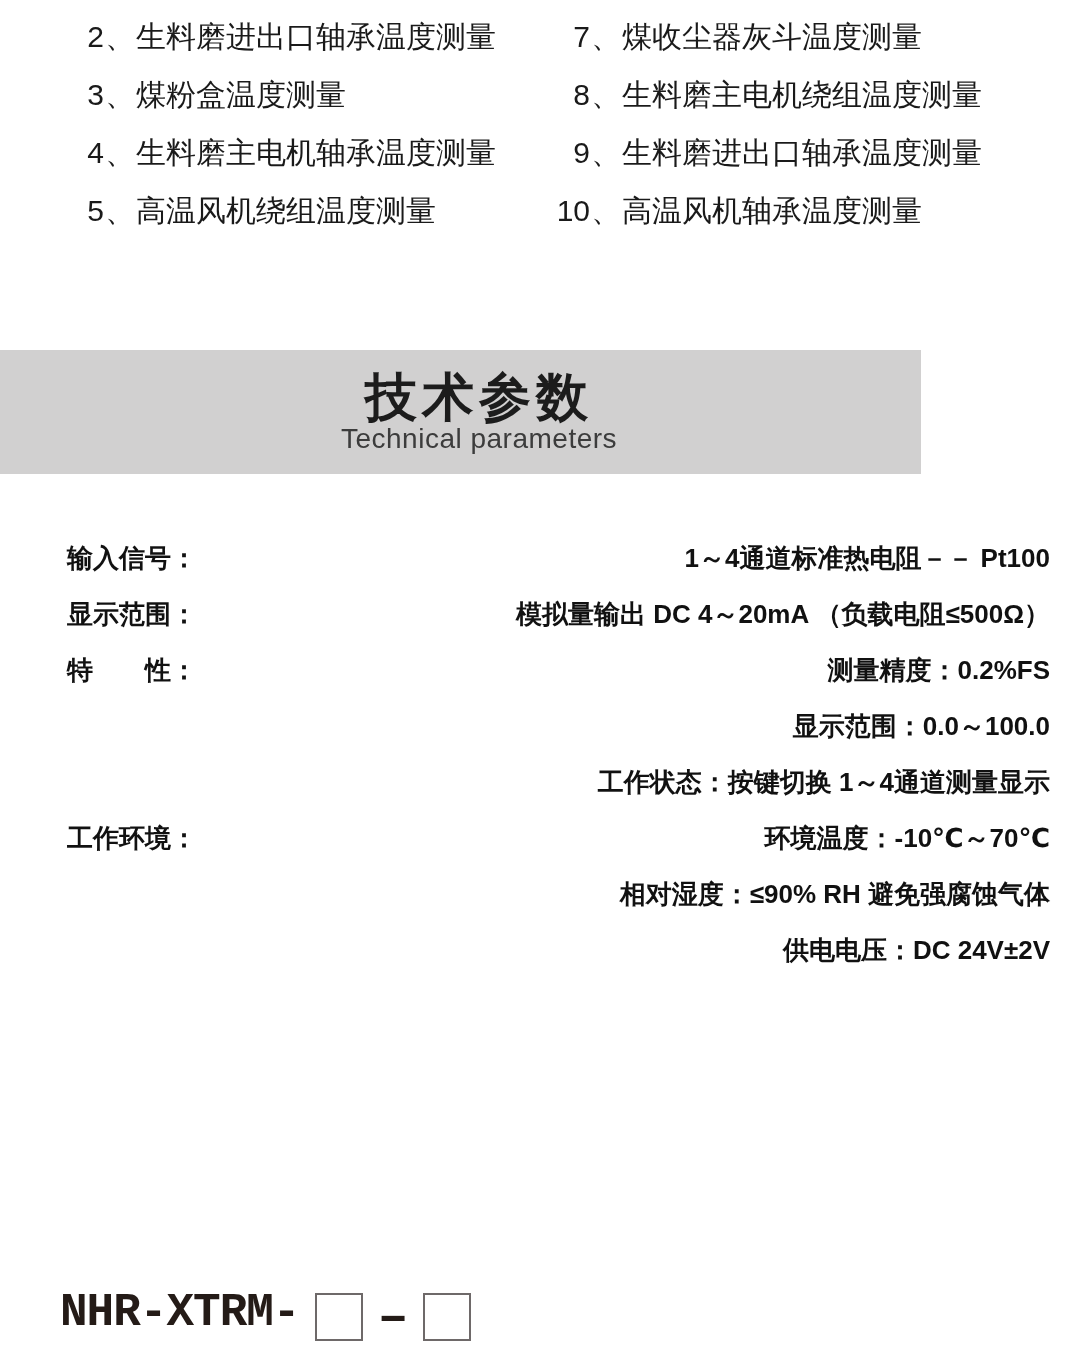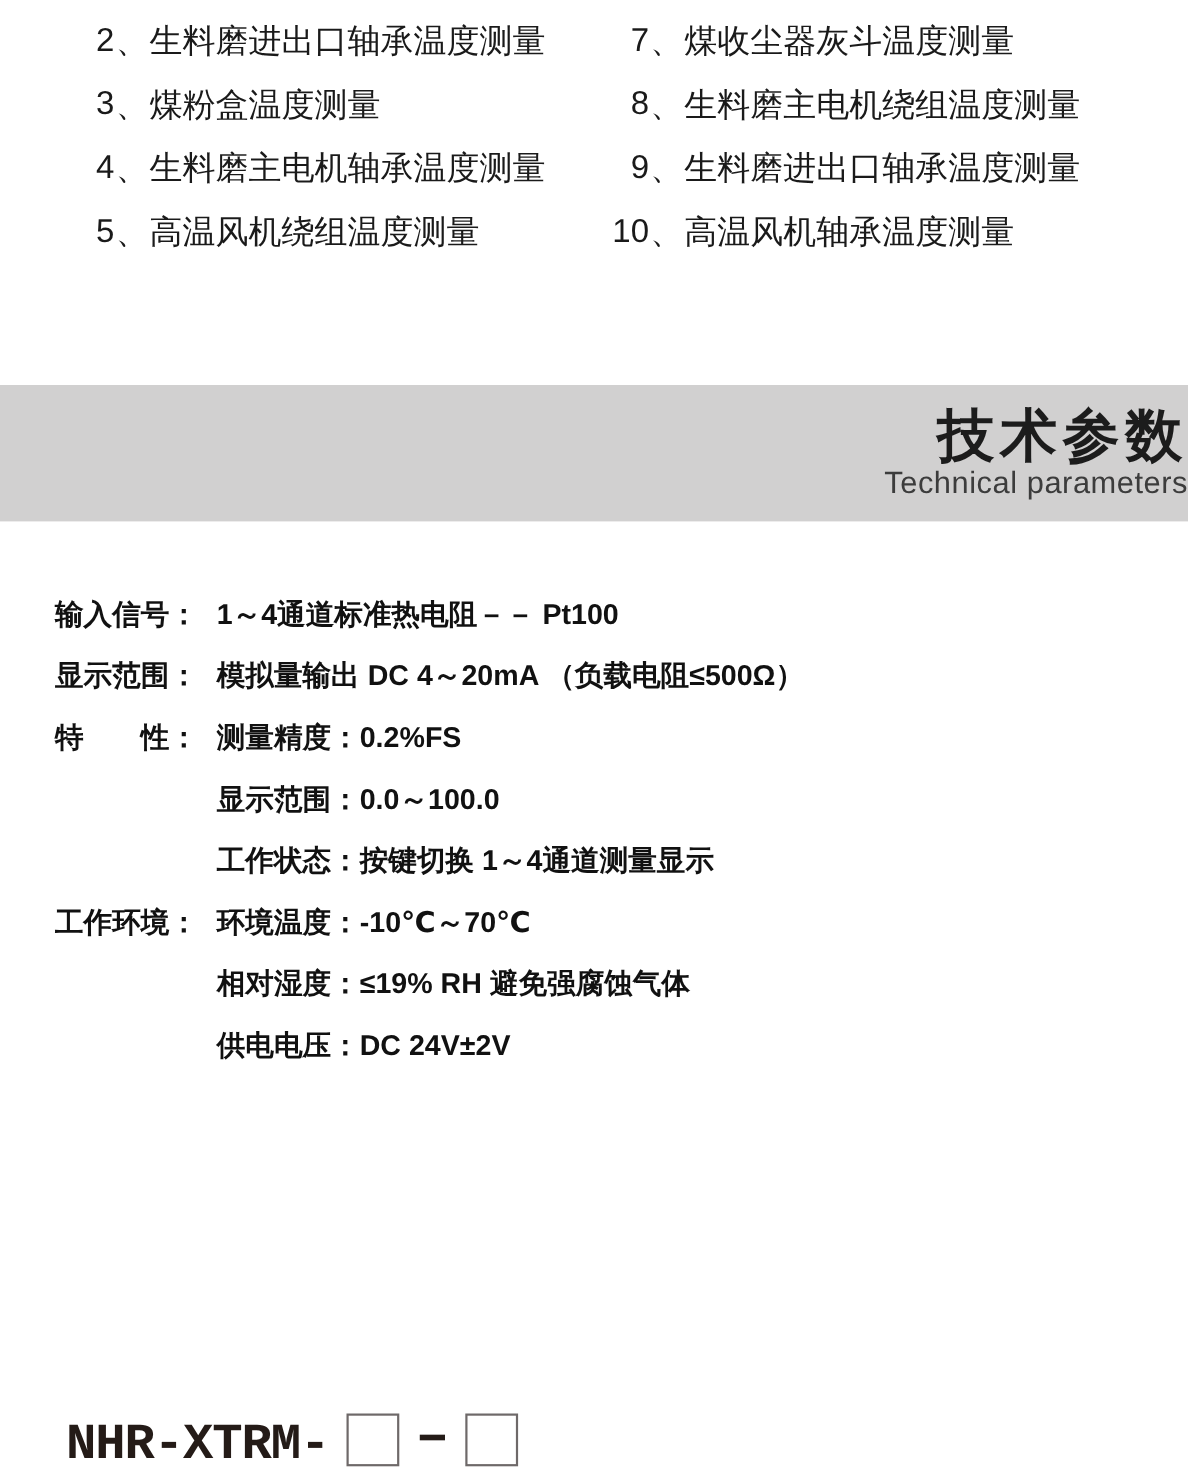--- a/index.html
+++ b/index.html
@@ -28,23 +28,24 @@
     white-space: nowrap;
   }
   .apps-col.left  .app-num { width: 48px; text-align: right; }
   .apps-col.right .app-num { width: 62px; text-align: right; }
   .app-sep { padding: 0 1px; }
 
   
   .banner {
     position: absolute;
     left: 0;
-    width: 1080px;
+    width: 884px;
     background: #d1d0d0;
-    text-align: right;
+    text-align: center;
+    padding-left: 37px;
   }
   .banner-technical { top: 350px; height: 124px; }
   .banner-selection { top: 1088px; height: 126px; }
   .banner-title-zh {
     margin-top: 18px;
     font-size: 52px;
     font-weight: 700;
     letter-spacing: 5px;
     line-height: 58px;
     color: #1c1c1c;
@@ -60,32 +61,33 @@
   
   .specs { position: absolute; top: 530px; left: 50px; width: 1000px; }
   .spec-row {
     display: flex;
     align-items: center;
     height: 56px;
     font-size: 26px;
     font-weight: 700;
     color: #111111;
     white-space: nowrap;
+    text-align: right;
   }
   .spec-label { width: 147px; flex: 0 0 147px; }
   .spec-value { flex: 1; }
 
   
   .model-row {
     position: absolute;
     top: 1285px;
     left: 60px;
     height: 56px;
     display: flex;
-    align-items: flex-start;
+    align-items: flex-end;
   }
   .model-prefix {
     font-family: "Liberation Mono", "DejaVu Sans Mono", monospace;
     font-size: 46px;
     font-weight: 700;
     letter-spacing: -1px;
     color: #241b17;
     line-height: 56px;
   }
   .model-box {
@@ -181,21 +183,21 @@
     <div class="spec-row">
       <span class="spec-label"></span>
       <span class="spec-value">工作状态：按键切换 1～4通道测量显示</span>
     </div>
     <div class="spec-row">
       <span class="spec-label">工作环境：</span>
       <span class="spec-value">环境温度：-10℃～70℃</span>
     </div>
     <div class="spec-row">
       <span class="spec-label"></span>
-      <span class="spec-value">相对湿度：≤19% RH 避免强腐蚀气体</span>
+      <span class="spec-value">相对湿度：≤90% RH 避免强腐蚀气体</span>
     </div>
     <div class="spec-row">
       <span class="spec-label"></span>
       <span class="spec-value">供电电压：DC 24V±2V</span>
     </div>
   </div>
 
 
   <div class="model-row">
     <span class="model-prefix">NHR-XTRM-</span>

